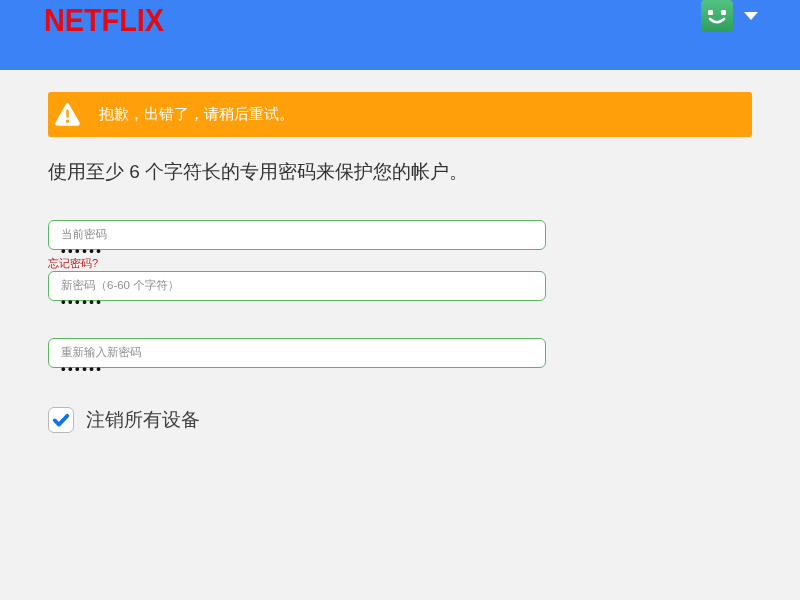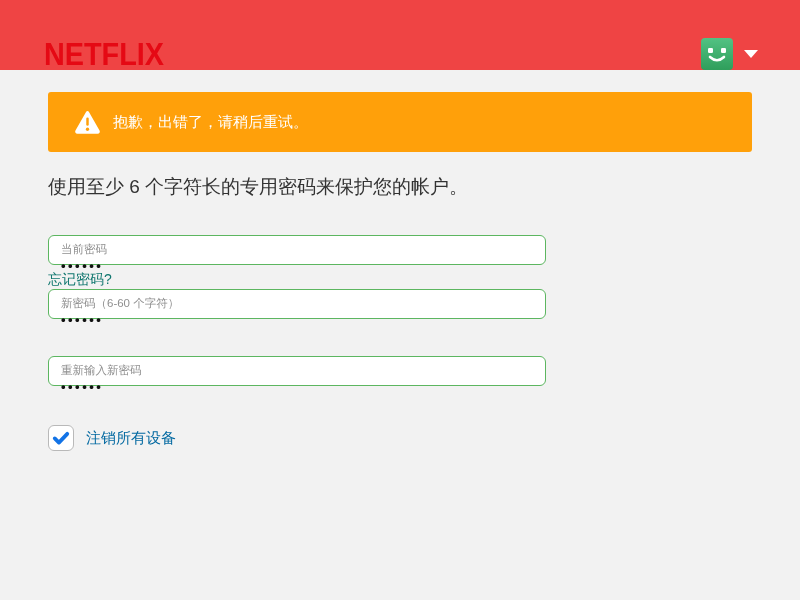--- a/index.html
+++ b/index.html
@@ -5,46 +5,46 @@
   * { box-sizing: border-box; margin: 0; padding: 0; }
   html, body { width: 800px; height: 600px; overflow: hidden; }
   body {
     font-family: "Liberation Sans", "DejaVu Sans", sans-serif;
     background: #f2f2f2;
     color: #1d1d1d;
   }
   
   .topbar {
     height: 70px;
-    background: #ef4444;
+    background: #3b82f6;
     display: flex;
-    align-items: flex-end;
+    align-items: flex-start;
     justify-content: space-between;
     padding: 0 42px 0 44px;
   }
   .logo { display: flex; align-items: center; cursor: pointer; }
   .account { display: flex; align-items: center; gap: 11px; cursor: pointer; }
   .avatar { width: 32px; height: 32px; display: block; }
   .caret {
     width: 0; height: 0;
     border-left: 7px solid transparent;
     border-right: 7px solid transparent;
     border-top: 8px solid #ffffff;
     display: inline-block;
   }
   
   main { padding: 22px 48px 0 48px; }
   .alert {
-    height: 60px;
+    height: 45px;
     background: #ffa00a;
     border-radius: 3px;
     display: flex;
     align-items: center;
-    padding-left: 26px;
-    gap: 12px;
+    padding-left: 6px;
+    gap: 18px;
   }
   .alert-msg { color: #ffffff; font-size: 15px; }
   h1.page-title {
     margin-top: 20px;
     font-size: 34px;
     font-weight: 700;
     color: #191919;
     letter-spacing: 0.5px;
   }
   p.page-subtitle {
@@ -77,22 +77,22 @@
     font-family: "Liberation Sans", "DejaVu Sans", sans-serif;
     font-size: 13px;
     font-weight: 700;
     letter-spacing: 2.5px;
     line-height: 18px;
     color: #111111;
   }
   .forgot-link {
     display: inline-block;
     margin-top: 6px;
-    font-size: 14px;
-    color: #0f766e;
+    font-size: 11px;
+    color: #b91c1c;
     text-decoration: none;
   }
   .gap-after-link { }
   .gap-mid { margin-top: 37px; }
   .checkrow {
     margin-top: 39px;
     display: flex;
     align-items: center;
     gap: 12px;
   }
@@ -100,21 +100,21 @@
     width: 26px;
     height: 26px;
     background: #ffffff;
     border: 1px solid #b9b9b9;
     border-radius: 6px;
     display: flex;
     align-items: center;
     justify-content: center;
     cursor: pointer;
   }
-  .checklabel { font-size: 15px; color: #0369a1; }
+  .checklabel { font-size: 19px; color: #404040; }
 </style>
 </head>
 <body>
 
 <header class="topbar">
   <div class="logo">
     <svg width="122" height="36" viewBox="0 0 122 36" aria-hidden="true">
       <text x="0" y="31" font-family="Liberation Sans, DejaVu Sans, sans-serif" font-size="32" font-weight="bold" fill="#E50914" textLength="120" lengthAdjust="spacingAndGlyphs">NETFLIX</text>
     </svg>
   </div>

